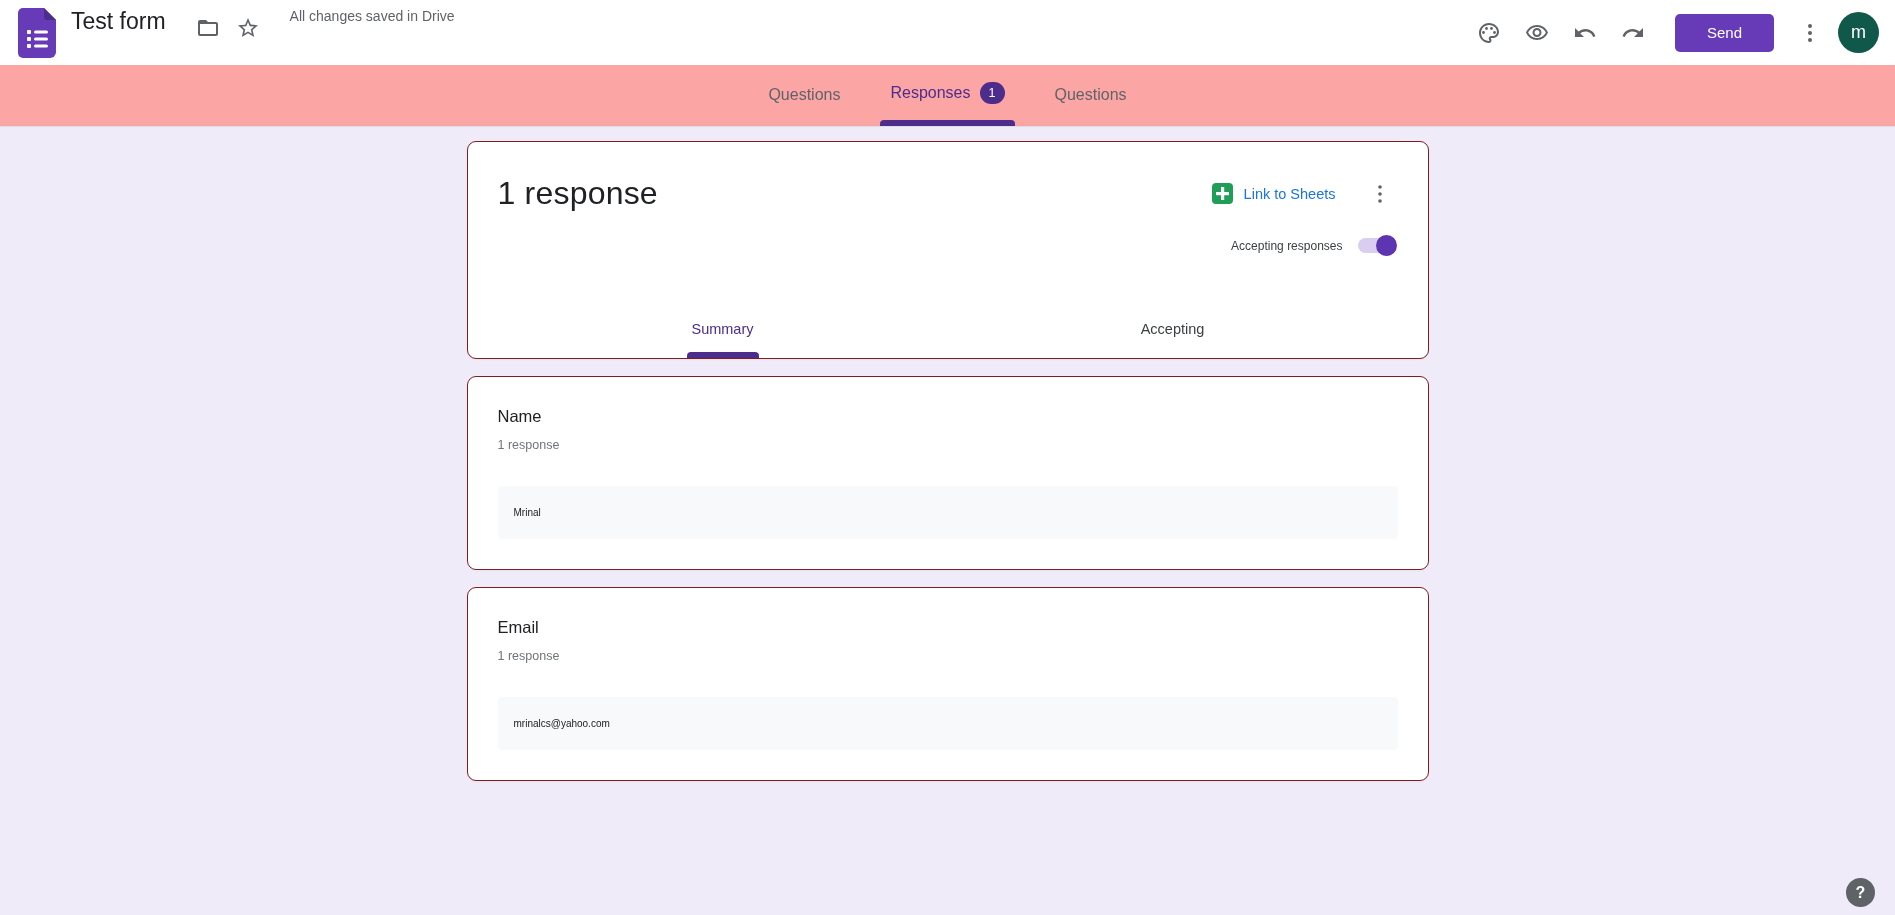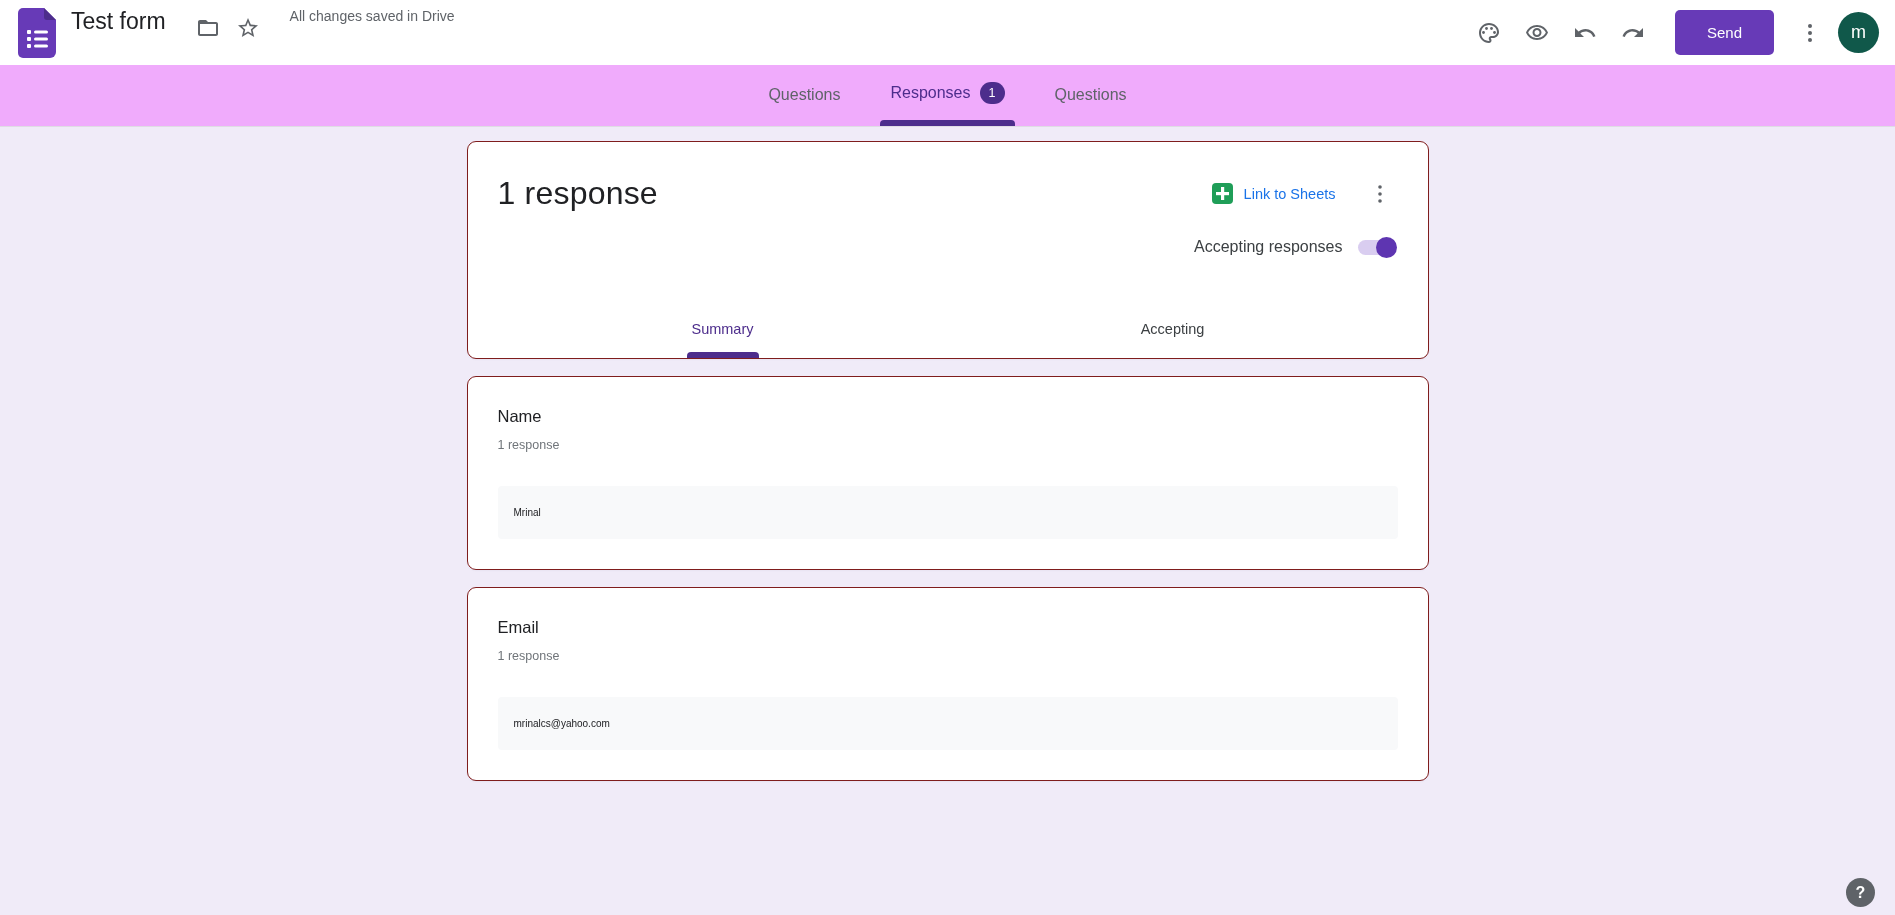--- a/index.html
+++ b/index.html
@@ -8,45 +8,45 @@
 
   
   .topbar { background:#fff; height:65px; display:flex; align-items:center; padding:0 16px 0 18px; }
   .topbar-left { display:flex; align-items:flex-start; flex:1; min-width:0; }
   .forms-logo { width:38px; height:50px; margin-right:15px; flex:none; }
   .doc-title { font-size:23px; color:#202124; margin-right:22px; }
   .icon-btn { width:40px; height:40px; border:none; background:transparent; border-radius:50%; display:flex; align-items:center; justify-content:center; cursor:pointer; flex:none; }
   .icon-btn svg { width:24px; height:24px; fill:#5f6368; }
   .saved-status { font-size:14px; color:#5f6368; margin-left:22px; white-space:nowrap; }
   .topbar-right { display:flex; align-items:center; gap:8px; }
-  .send-btn { background:#673ab7; color:#fff; border:none; border-radius:5px; height:45px; min-width:99px; padding:0 24px; font-size:15px; font-weight:500; font-family:inherit; cursor:pointer; margin:0 8px 0 14px; }
+  .send-btn { background:#673ab7; color:#fff; border:none; border-radius:5px; height:38px; min-width:99px; padding:0 24px; font-size:15px; font-weight:500; font-family:inherit; cursor:pointer; margin:0 8px 0 14px; }
   .avatar { width:41px; height:41px; border-radius:50%; background:#10584a; color:#fff; display:flex; align-items:center; justify-content:center; font-size:18px; cursor:pointer; flex:none; }
 
   
-  .nav-tabs { background:#f0abfc; height:62px; display:flex; justify-content:center; align-items:flex-end; gap:38px; border-bottom:1px solid #dfdce4; }
+  .nav-tabs { background:#fca5a5; height:62px; display:flex; justify-content:center; align-items:flex-end; gap:38px; border-bottom:1px solid #dfdce4; }
   .nav-tab { position:relative; display:flex; align-items:center; gap:9px; font-size:16px; color:#5f6368; padding:0 6px 22px 6px; cursor:pointer; }
   .nav-tab.active { color:#4d2d8c; font-weight:500; }
   .nav-tab.active .nav-underline { position:absolute; left:-4px; right:-4px; bottom:0; height:6px; background:#4d2d8c; border-radius:4px 4px 0 0; }
   .count-badge { background:#4d2d8c; color:#fff; font-size:12.5px; font-weight:500; min-width:25px; height:22px; border-radius:12px; display:flex; align-items:center; justify-content:center; padding:0 6px; }
 
   
   .main { padding-top:14px; }
   .card { width:962px; margin:0 auto 17px auto; background:#fff; border:1px solid #7f1d1d; border-radius:9px; box-shadow:0 1px 2px rgba(60,50,100,0.04); }
 
   
   .resp-card { height:218px; display:flex; flex-direction:column; padding:25px 30px 0 30px; }
   .resp-row1 { display:flex; justify-content:space-between; align-items:center; margin-top:8px; }
   .resp-title { font-size:32px; font-weight:400; color:#202124; letter-spacing:.2px; }
   .resp-row1-right { display:flex; align-items:center; }
   .sheets-link { display:flex; align-items:center; gap:11px; cursor:pointer; background:none; border:none; font-family:inherit; }
   .sheets-icon { width:21px; height:21px; }
   .sheets-label { font-size:14.5px; font-weight:400; color:#1a73e8; }
   .resp-more { margin-left:26px; width:36px; height:36px; }
   .resp-row2 { display:flex; justify-content:flex-end; align-items:center; gap:15px; margin-top:26px; }
-  .accepting-label { font-size:16px; color:#3c4043; }
+  .accepting-label { font-size:12px; color:#3c4043; }
   .toggle { position:relative; width:37px; height:15px; border-radius:8px; background:#d9cdf0; cursor:pointer; margin-right:3px; }
   .toggle .thumb { position:absolute; top:-3px; right:-2px; width:21px; height:21px; border-radius:50%; background:#5e35b1; }
   .view-tabs { display:flex; margin-top:auto; }
   .view-tab { flex:1; position:relative; text-align:center; font-size:14.5px; color:#3c4043; padding:18px 0 21px 0; cursor:pointer; }
   .view-tab.active { color:#4d2d8c; font-weight:500; }
   .view-tab.active .view-underline { position:absolute; left:50%; transform:translateX(-50%); bottom:0; width:72px; height:6px; background:#4d2d8c; border-radius:4px 4px 0 0; }
 
   
   .q-card { padding:30px 30px 30px 30px; }
   .q-title { font-size:16.5px; font-weight:500; color:#202124; }

